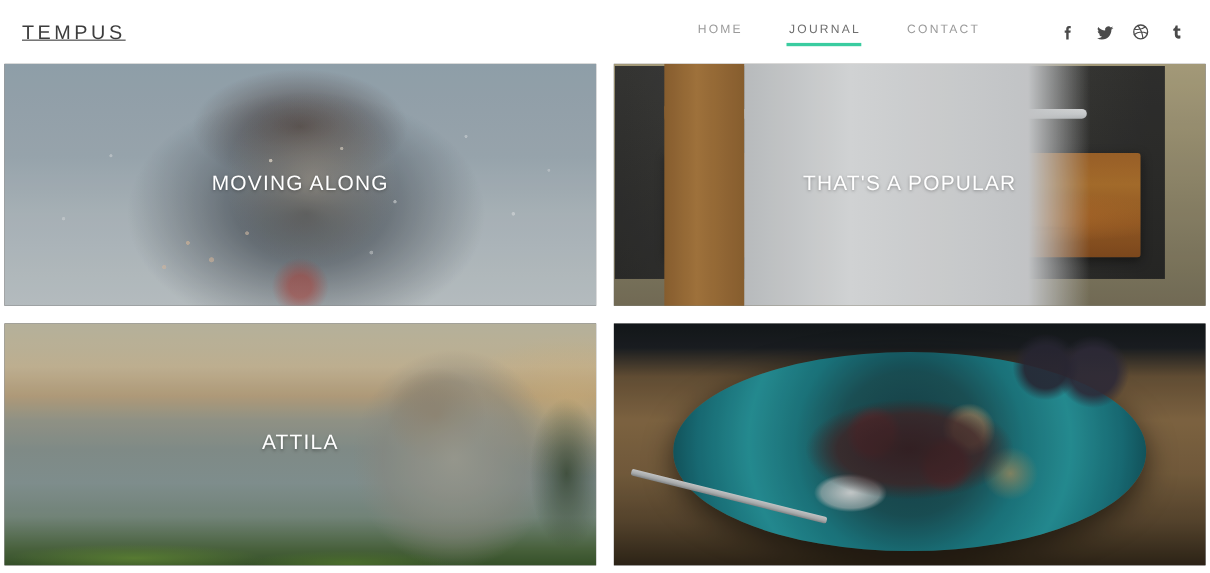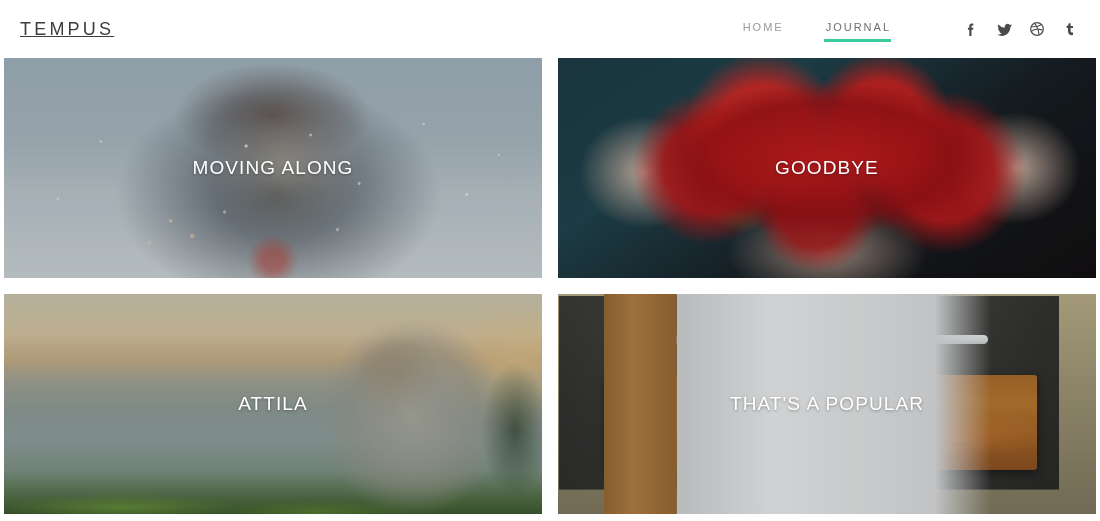--- a/index.html
+++ b/index.html
@@ -348,20 +348,21 @@
 
 <header id="site-header">
 
   <div id="brand-logo">TEMPUS</div>
 
   <div id="header-spacer"></div>
 
   <nav id="primary-nav">
     <a class="nav-item" href="#">HOME</a>
     <a class="nav-item is-active" href="#">JOURNAL</a>
+    <a class="nav-item" href="#">CONTACT</a>
   </nav>
 
   <div id="social-links">
 
     <a class="social-link" href="#" aria-label="Facebook">
       <svg width="16" height="16" viewBox="0 0 16 16" aria-hidden="true">
         <path fill="currentColor" d="M10.4 2.6h-1.6c-1.5 0-2.5 1-2.5 2.6v1.5H4.9v2.1h1.4V15h2.2V8.8h1.6l.3-2.1H8.5V5.4c0-.5.2-.8.8-.8h1.1V2.6z"></path>
       </svg>
     </a>
 
@@ -390,48 +391,41 @@
 <main id="post-grid">
 
   <a class="post-card" href="#">
     <span class="post-thumb">
       <span class="art-snow"></span>
     </span>
     <span class="post-overlay"></span>
     <span class="post-title">MOVING ALONG</span>
   </a>
 
-  <a class="post-card" href="#">
-    <span class="post-thumb">
-      <span class="art-berries"></span>
-    </span>
-    <span class="post-overlay"></span>
-    <span class="post-title">GOODBYE</span>
-  </a>
-
-  <a class="post-card" href="#">
-    <span class="post-thumb">
-      <span class="art-lake"></span>
-    </span>
-    <span class="post-overlay"></span>
-    <span class="post-title">ATTILA</span>
-  </a>
 
   <a class="post-card" href="#">
     <span class="post-thumb">
       <span class="art-bread">
         <span class="bread-knife-handle"></span>
         <span class="bread-knife-blade"></span>
         <span class="bread-loaf"></span>
       </span>
     </span>
     <span class="post-overlay"></span>
     <span class="post-title">THAT'S A POPULAR</span>
   </a>
 
+  <a class="post-card" href="#">
+    <span class="post-thumb">
+      <span class="art-lake"></span>
+    </span>
+    <span class="post-overlay"></span>
+    <span class="post-title">ATTILA</span>
+  </a>
+
 
   <a class="post-card" href="#">
     <span class="post-thumb">
       <span class="art-plate">
         <span class="plate-spoon-handle"></span>
       </span>
     </span>
     <span class="post-overlay"></span>
   </a>
 

